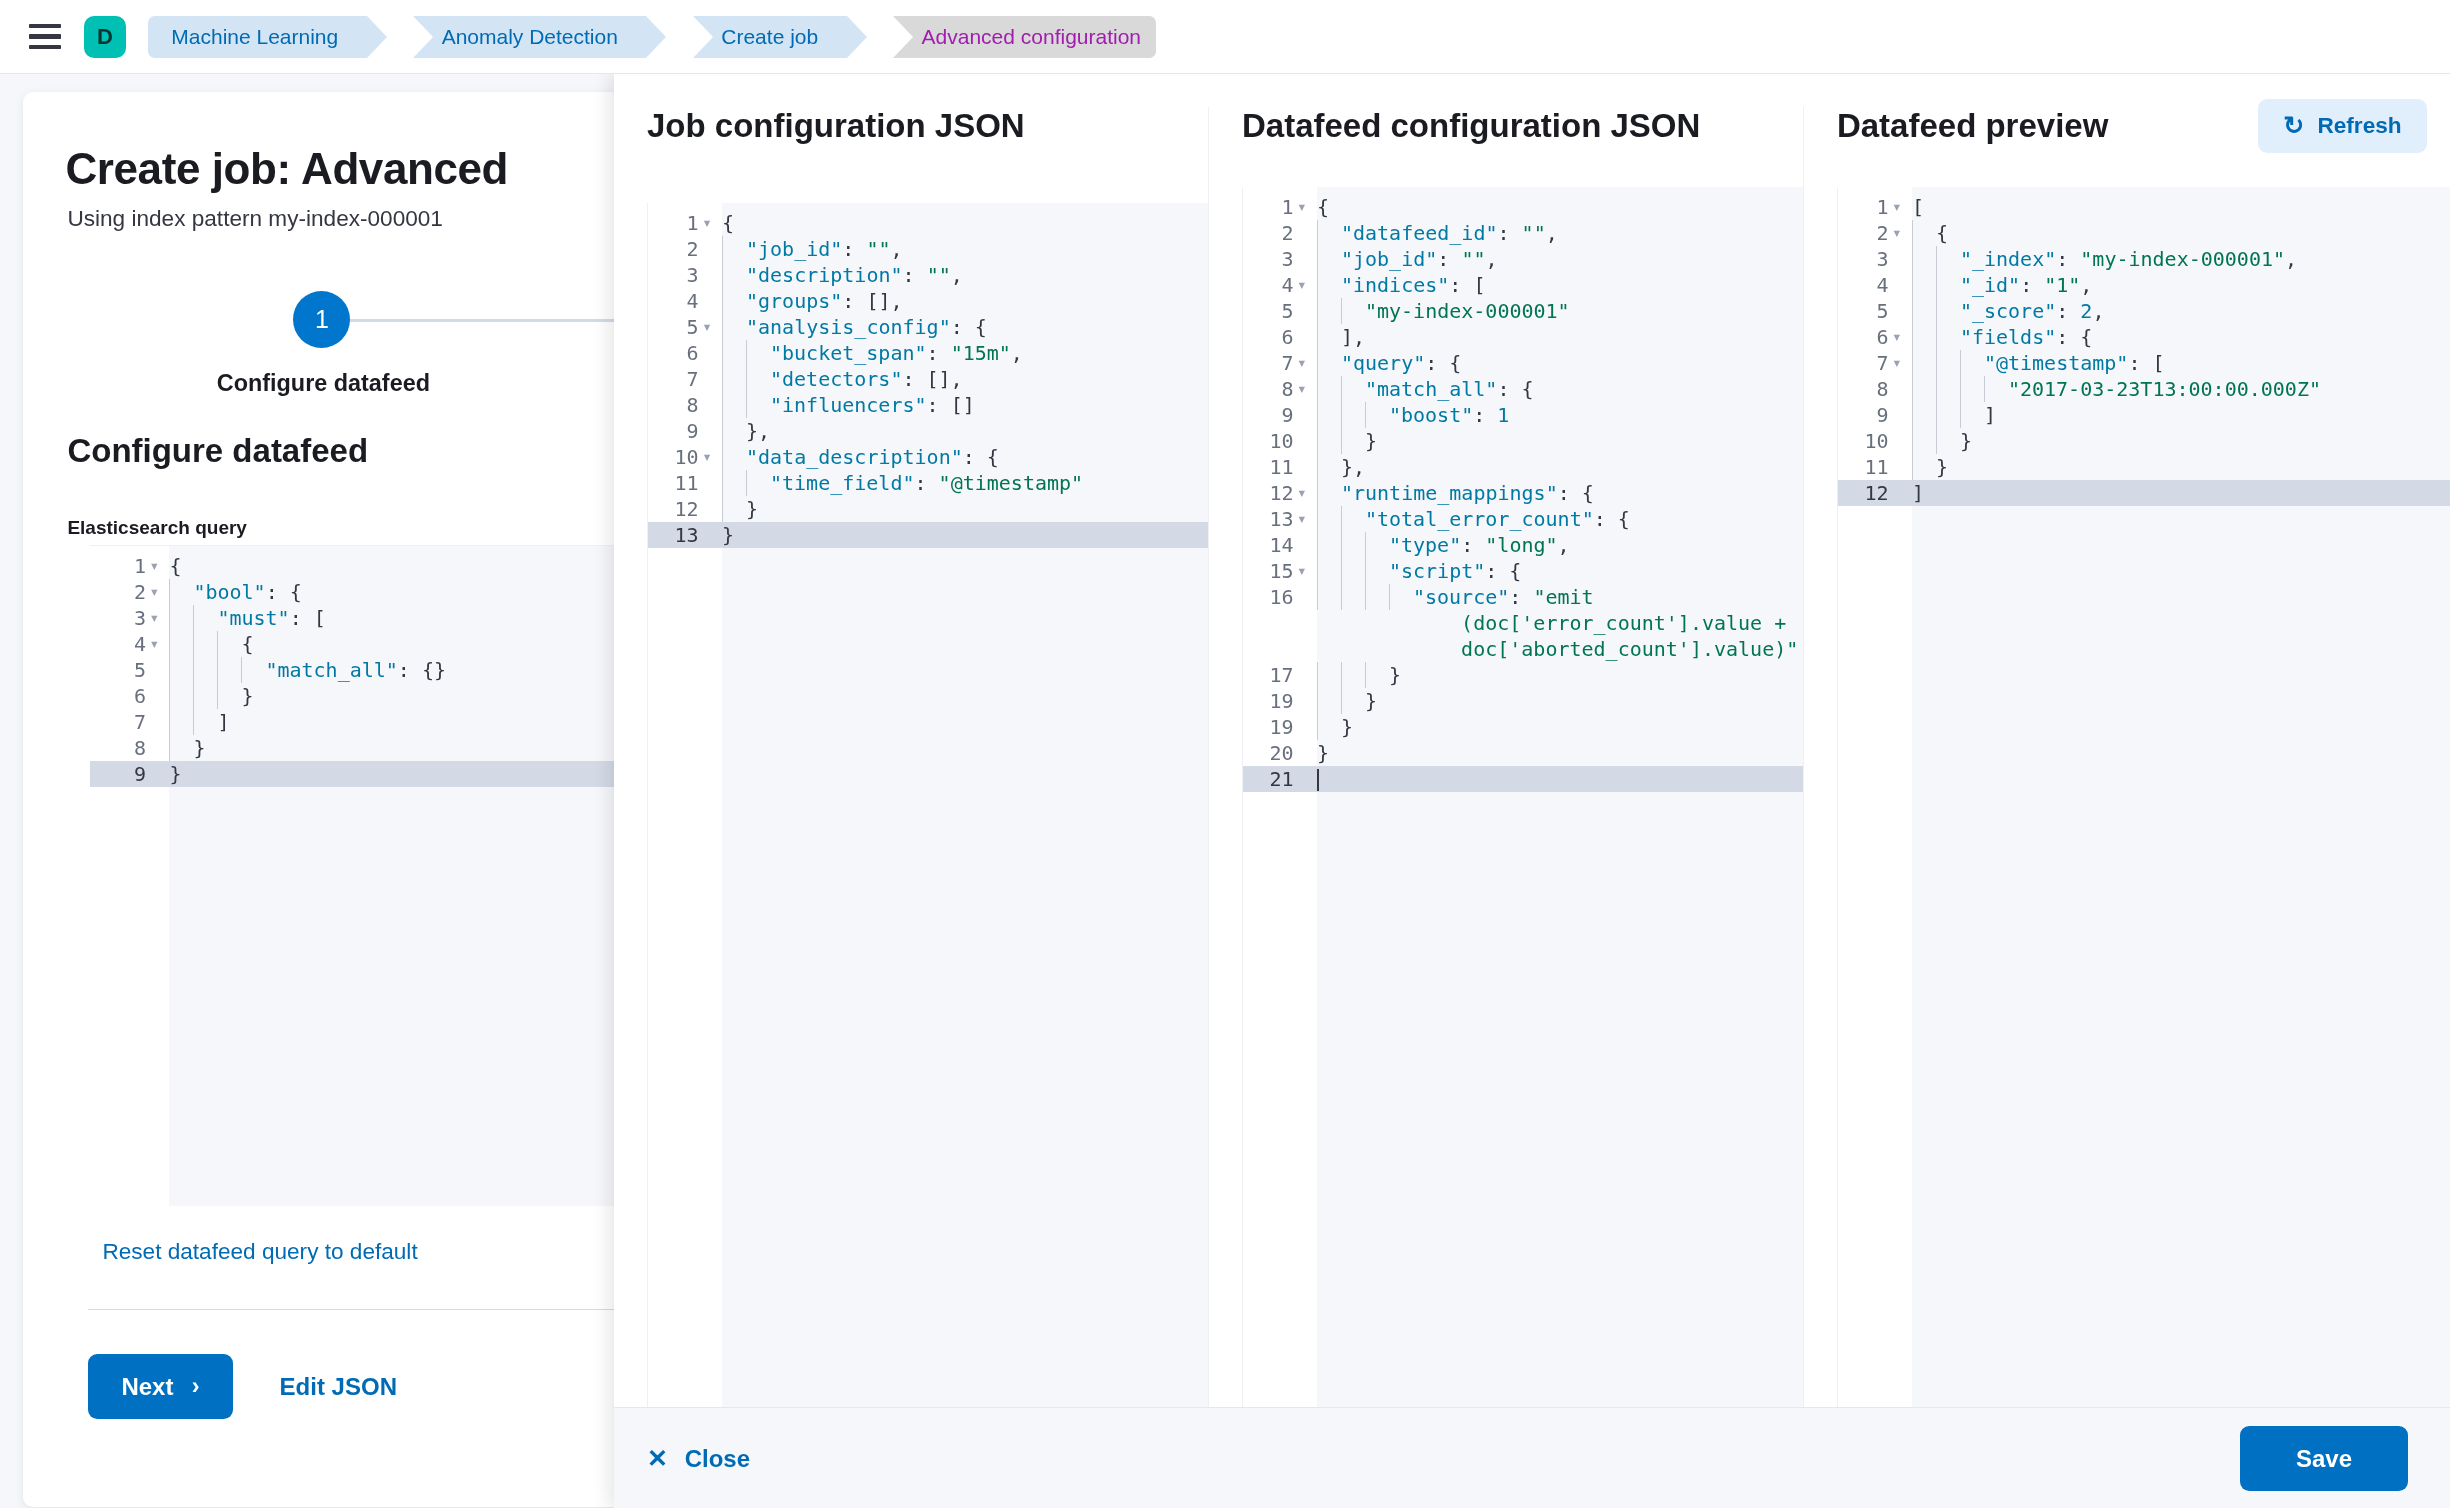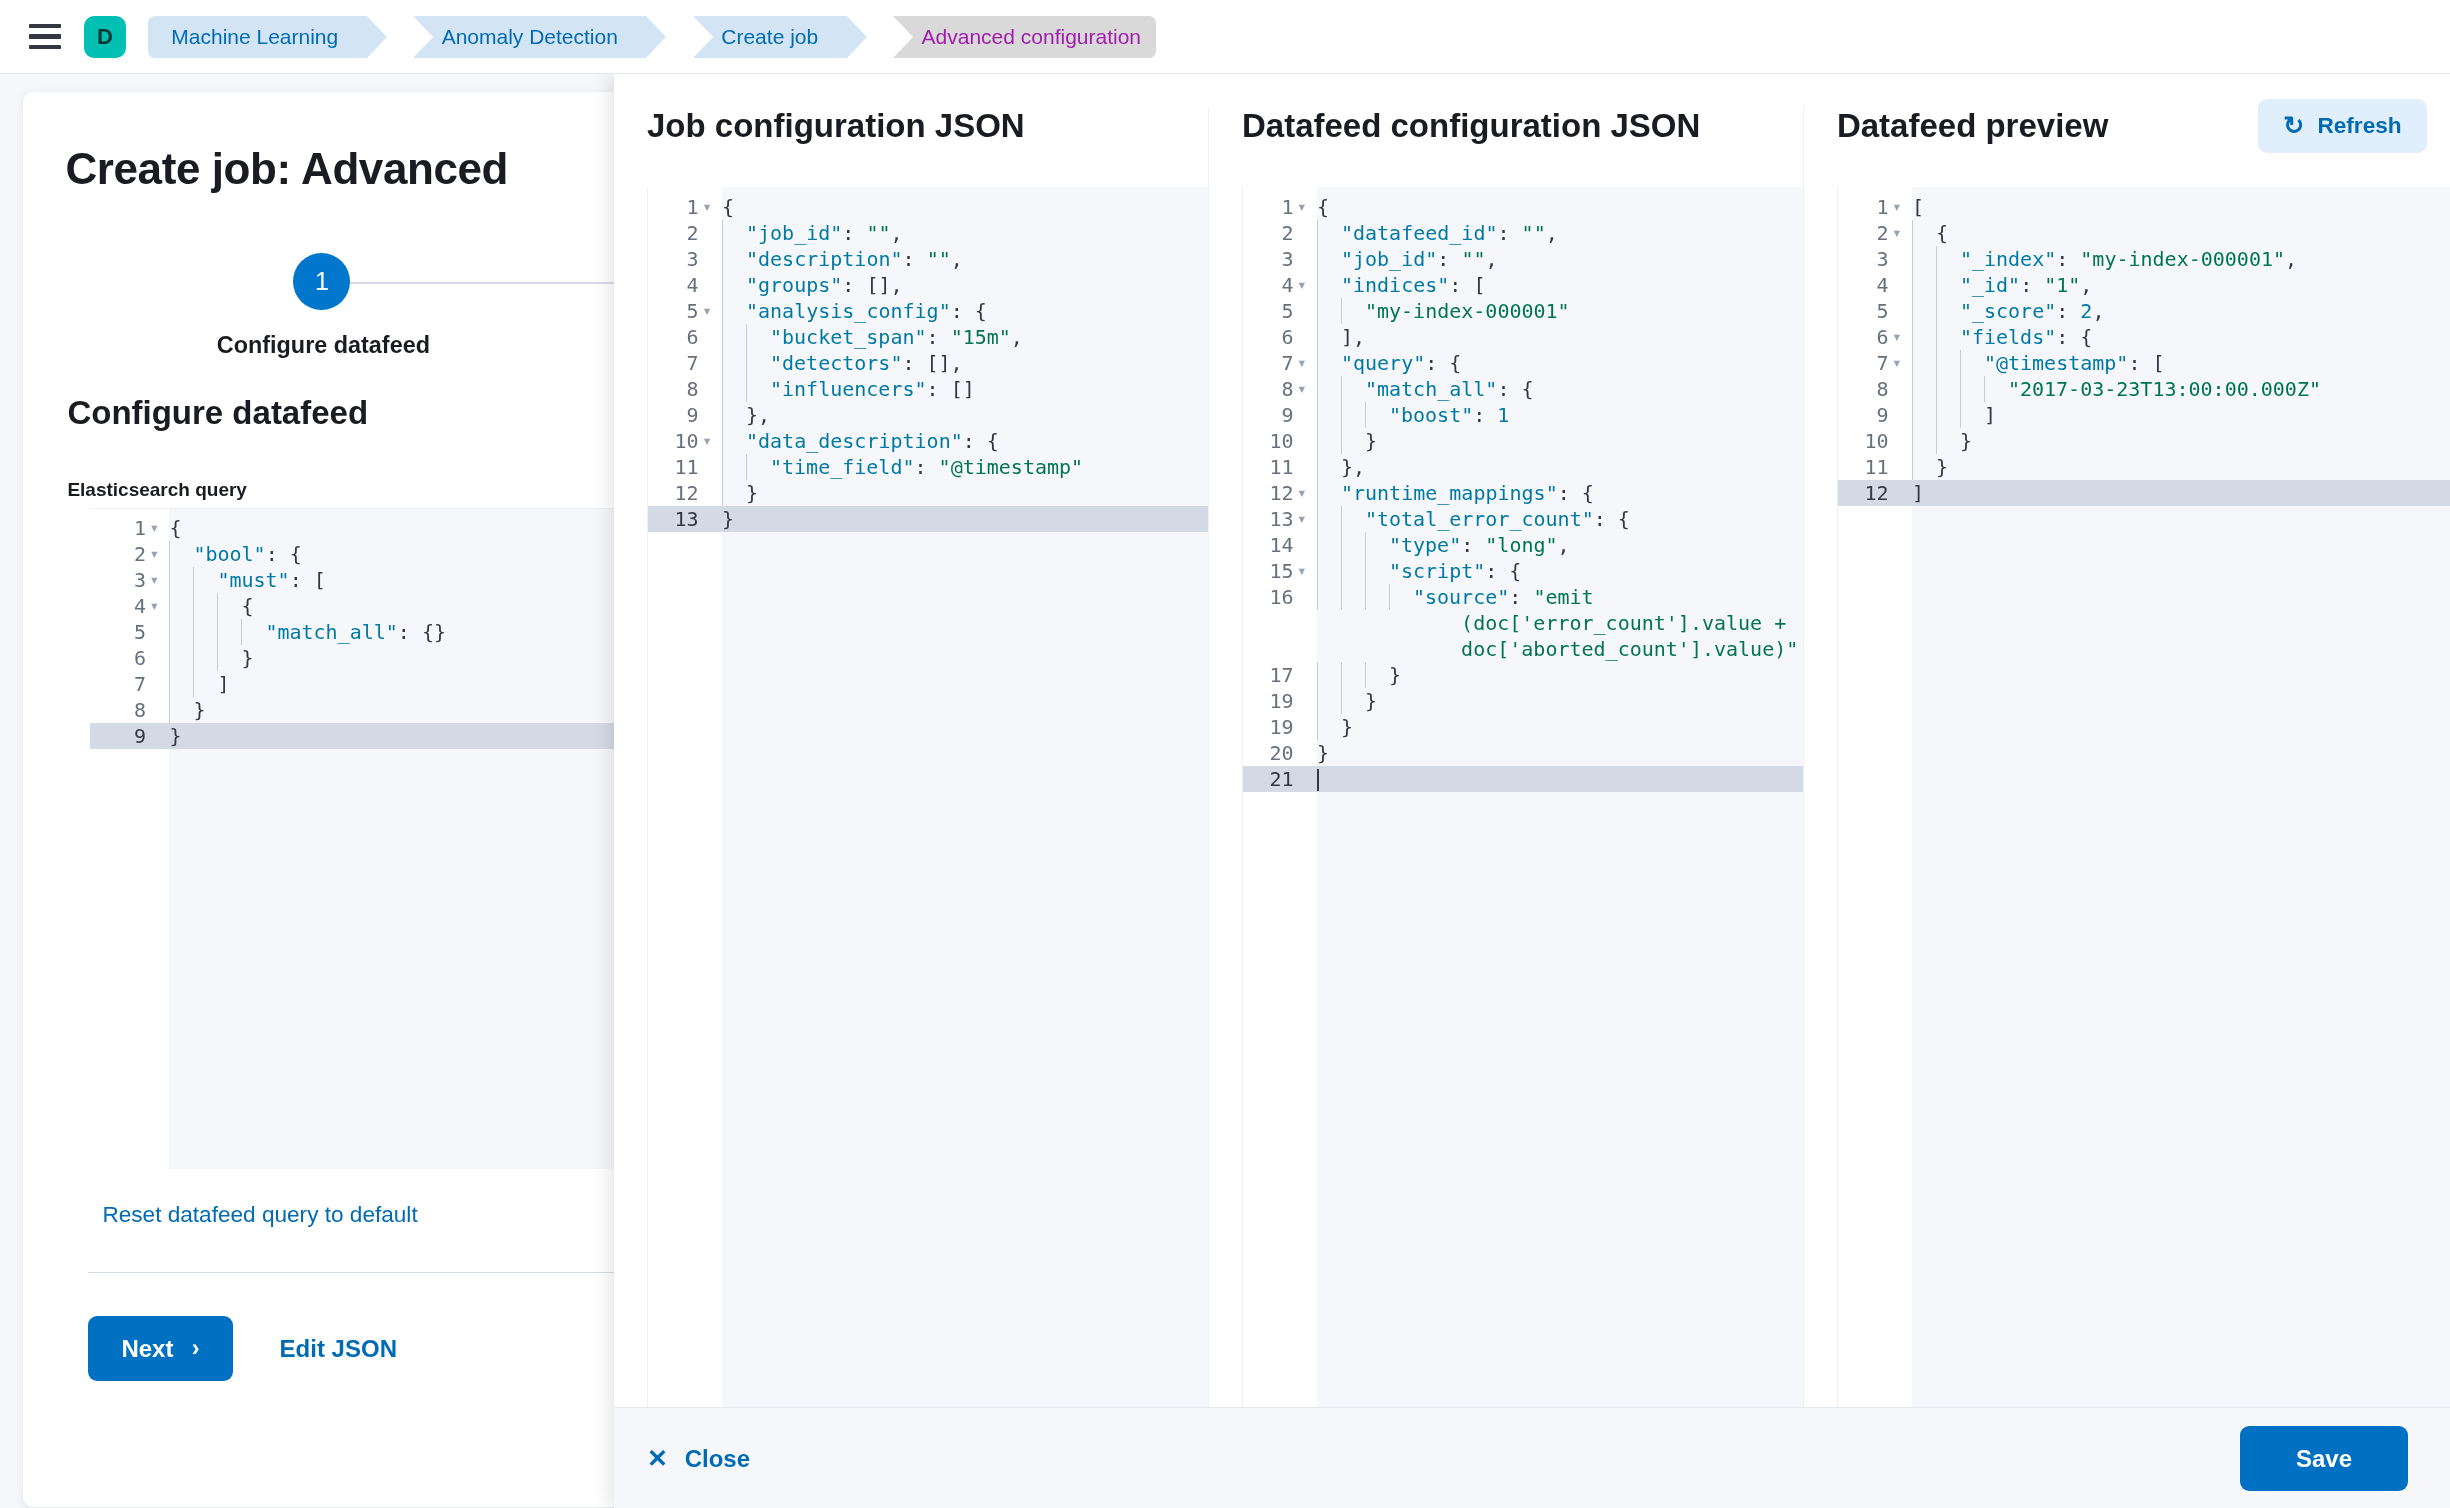--- a/index.html
+++ b/index.html
@@ -278,20 +278,21 @@
   <div class="breadcrumbs" id="breadcrumbs">
       <div class="crumb">Machine Learning</div>
       <div class="crumb">Anomaly Detection</div>
       <div class="crumb">Create job</div>
       <div class="crumb current">Advanced configuration</div>
     </div>
 </div>
 
 <div class="page-card">
   <div class="page-title">Create job: Advanced</div>
+  <div class="page-sub">Using index pattern my-index-000001</div>
 
   <div class="stepper">
     <div class="step-line"></div>
     <div class="step-circle">1</div>
   </div>
   <div class="step-label">Configure datafeed</div>
 
   <div class="section-title">Configure datafeed</div>
   <div class="field-label">Elasticsearch query</div>
 
@@ -354,21 +355,21 @@
     <button class="btn-primary">
       <span>Next</span>
       <span class="chev">›</span>
     </button>
     <button class="btn-empty">Edit JSON</button>
   </div>
 </div>
 
 <div class="flyout">
   <div class="flyout-body" id="flyout-cols">
-      <div class="col" style="width: 595px;">
+      <div class="col" style="width: 595px; gap: 16px;">
         <div class="col-head">
           <div class="col-title">Job configuration JSON</div>
         </div>
         <div class="editor col-editor">
           <div class="gutter">
             <div class="gl">
               <span>1</span>
               <span class="fold">▾</span>
             </div>
             <div class="gl">

